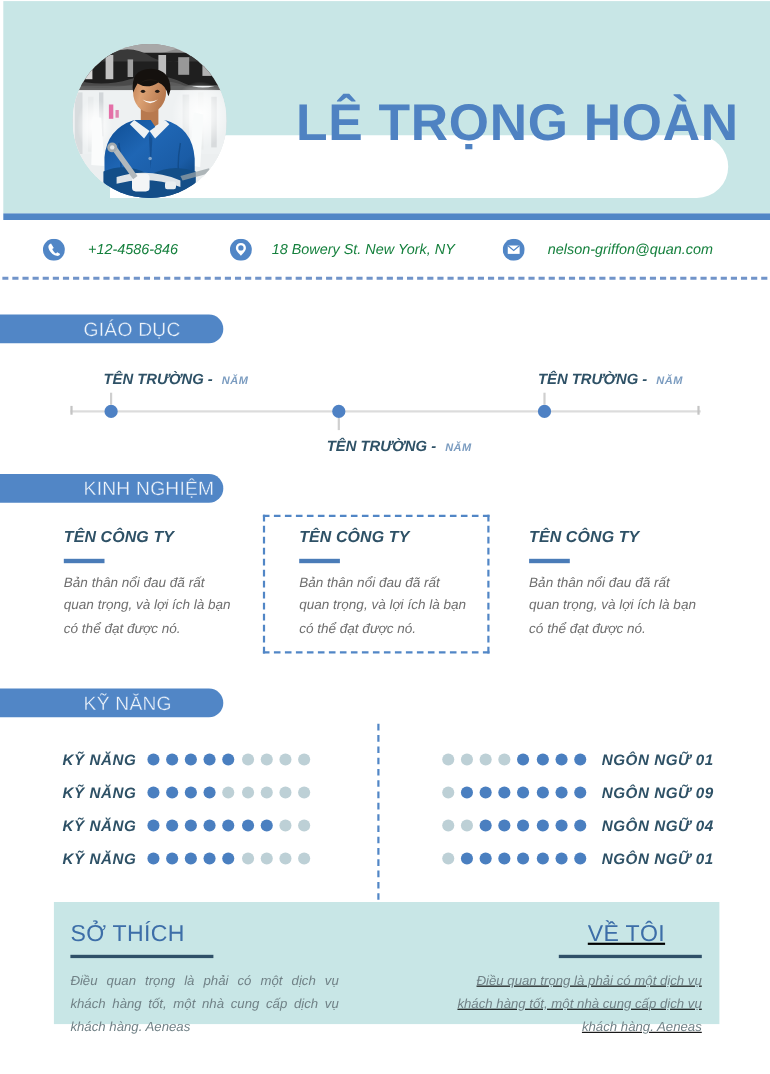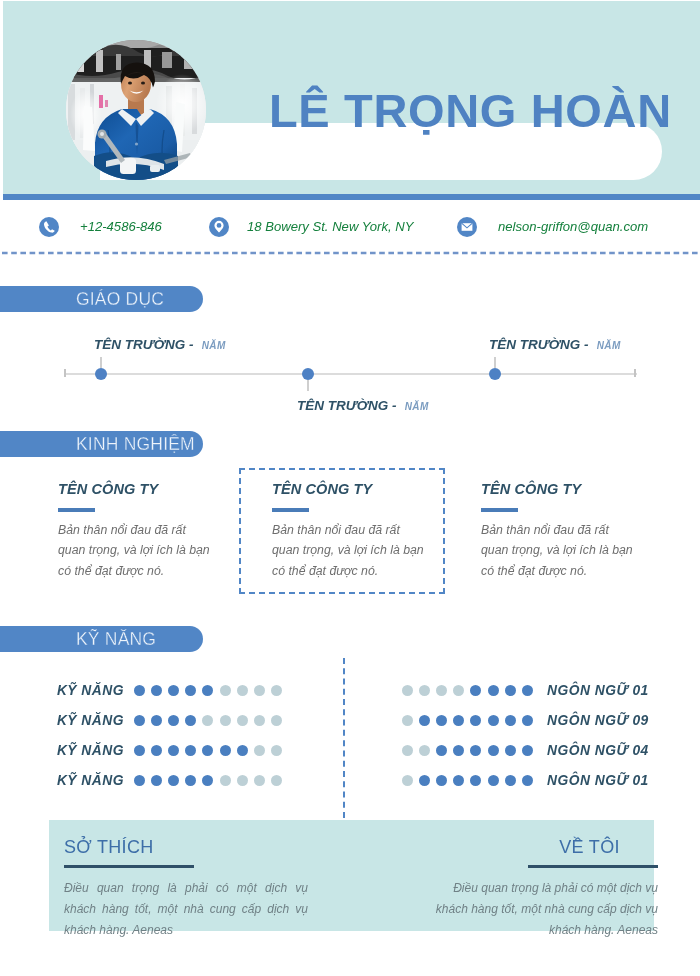--- a/index.html
+++ b/index.html
@@ -49,21 +49,21 @@
 
   
   .vdiv{position:absolute;left:343px;top:658px;height:160px;width:0;border-left:2px dashed #5186c6;}
   .slabel{position:absolute;font-style:italic;font-weight:700;font-size:13.8px;color:#2e5166;
           white-space:nowrap;line-height:1;letter-spacing:0.5px;}
   .dot{position:absolute;width:11px;height:11px;border-radius:50%;}
 
   
   .bbox{position:absolute;left:49px;top:820px;width:605px;height:111px;background:#c8e6e6;}
   .bcol{position:absolute;top:838px;width:244px;}
-  .bcol h3{margin:0;font-size:18px;color:#3d6ea8;font-weight:400;letter-spacing:.3px;line-height:1;}
+  .bcol h3{margin:0;font-size:21px;color:#3d6ea8;font-weight:400;letter-spacing:.3px;line-height:1;}
   .bcol .rule{margin-top:9px;height:2.5px;width:130px;background:#2f5068;}
     .bcol p{margin:10px 0 0 0;font-style:italic;font-size:12px;line-height:1.78;color:#708186;}
   .bcol .ln{display:block;text-align:justify;text-align-last:justify;}
   .bcol .ln.last{text-align-last:left;}
   .bcol.r .ln{text-align:right;text-align-last:right;}
   .bcol.r .ln.last{text-align-last:right;}
 </style>
 </head>
 <body>
 
@@ -306,21 +306,21 @@
   <div class="bbox"></div>
   <div class="bcol" style="left:64px;">
     <h3>SỞ THÍCH</h3>
     <div class="rule"></div>
     <p style="text-align:justify;" id="hob-p">
         <span class="ln">Điều quan trọng là phải có một dịch vụ</span>
         <span class="ln">khách hàng tốt, một nhà cung cấp dịch vụ</span>
         <span class="ln last">khách hàng. Aeneas</span>
       </p>
   </div>
-  <div class="bcol r" style="left:414px;text-align:right;">
+  <div class="bcol r" style="left:394px;text-align:right;text-decoration:underline;">
     <h3 style="text-align:center;margin-left:107px;">VỀ TÔI</h3>
     <div class="rule" style="margin-left:auto;width:130px;"></div>
     <p style="text-align:right;" id="abt-p">
         <span class="ln">Điều quan trọng là phải có một dịch vụ</span>
         <span class="ln">khách hàng tốt, một nhà cung cấp dịch vụ</span>
         <span class="ln last">khách hàng. Aeneas</span>
       </p>
   </div>
 
 </div>

